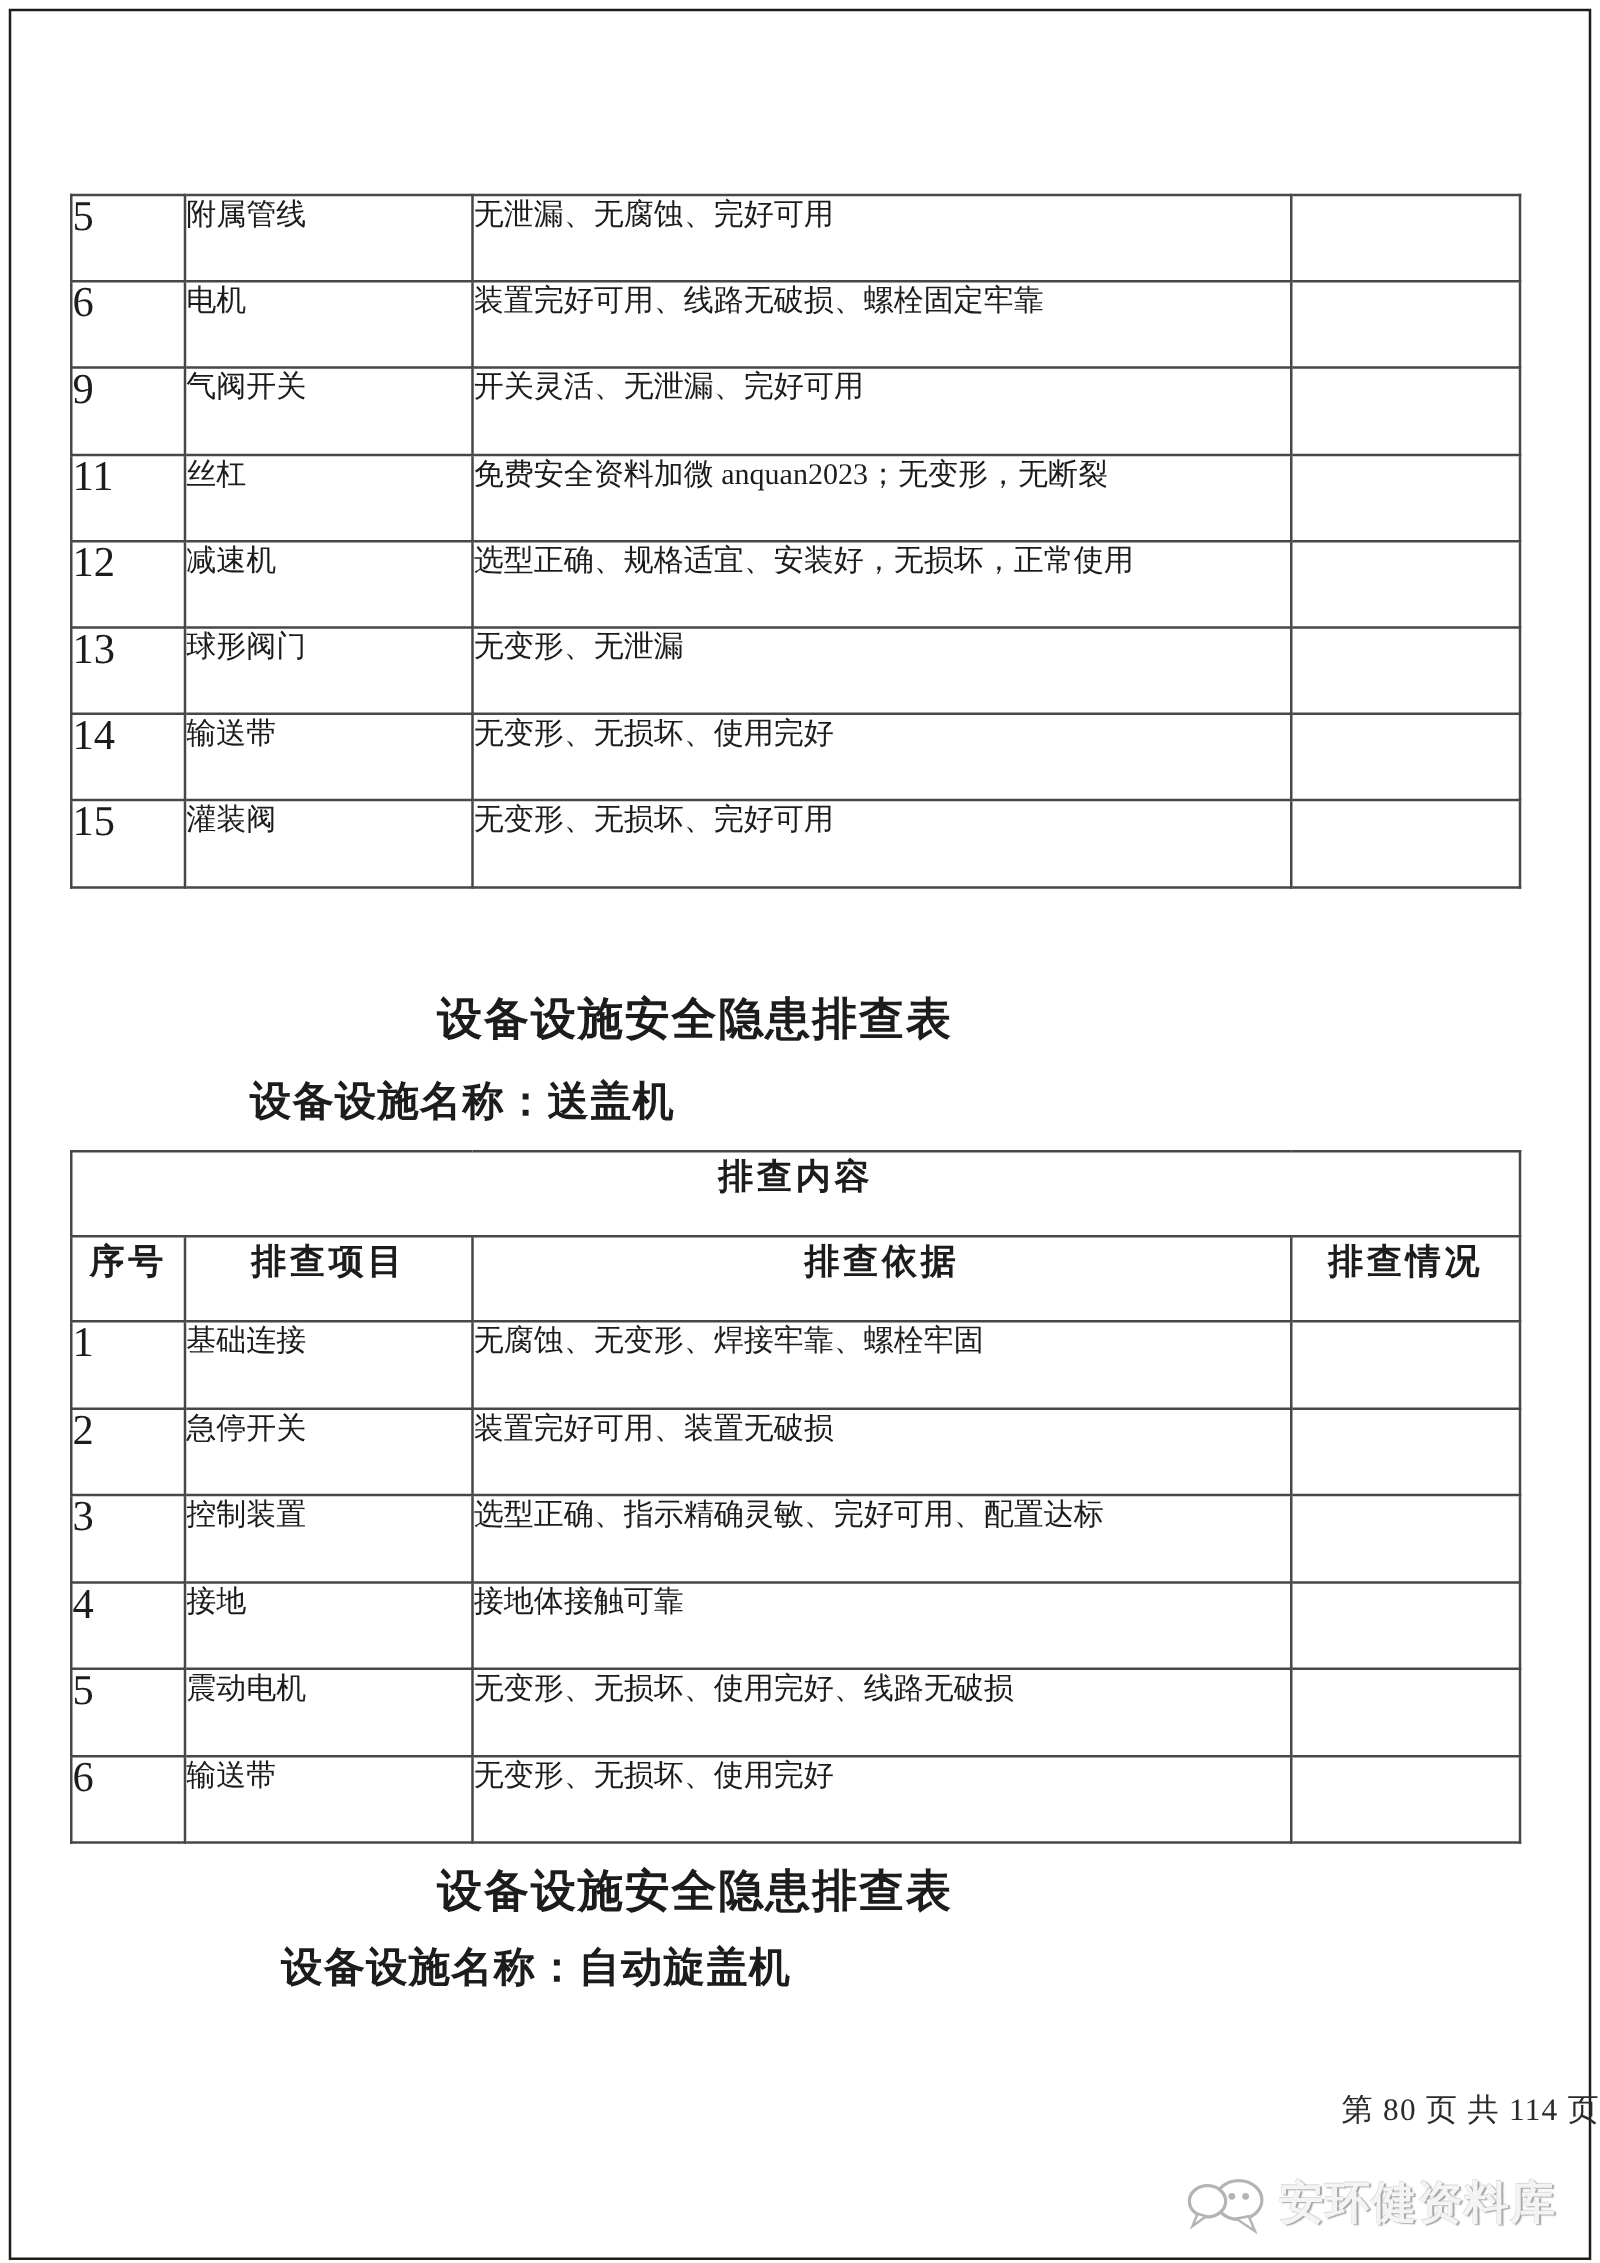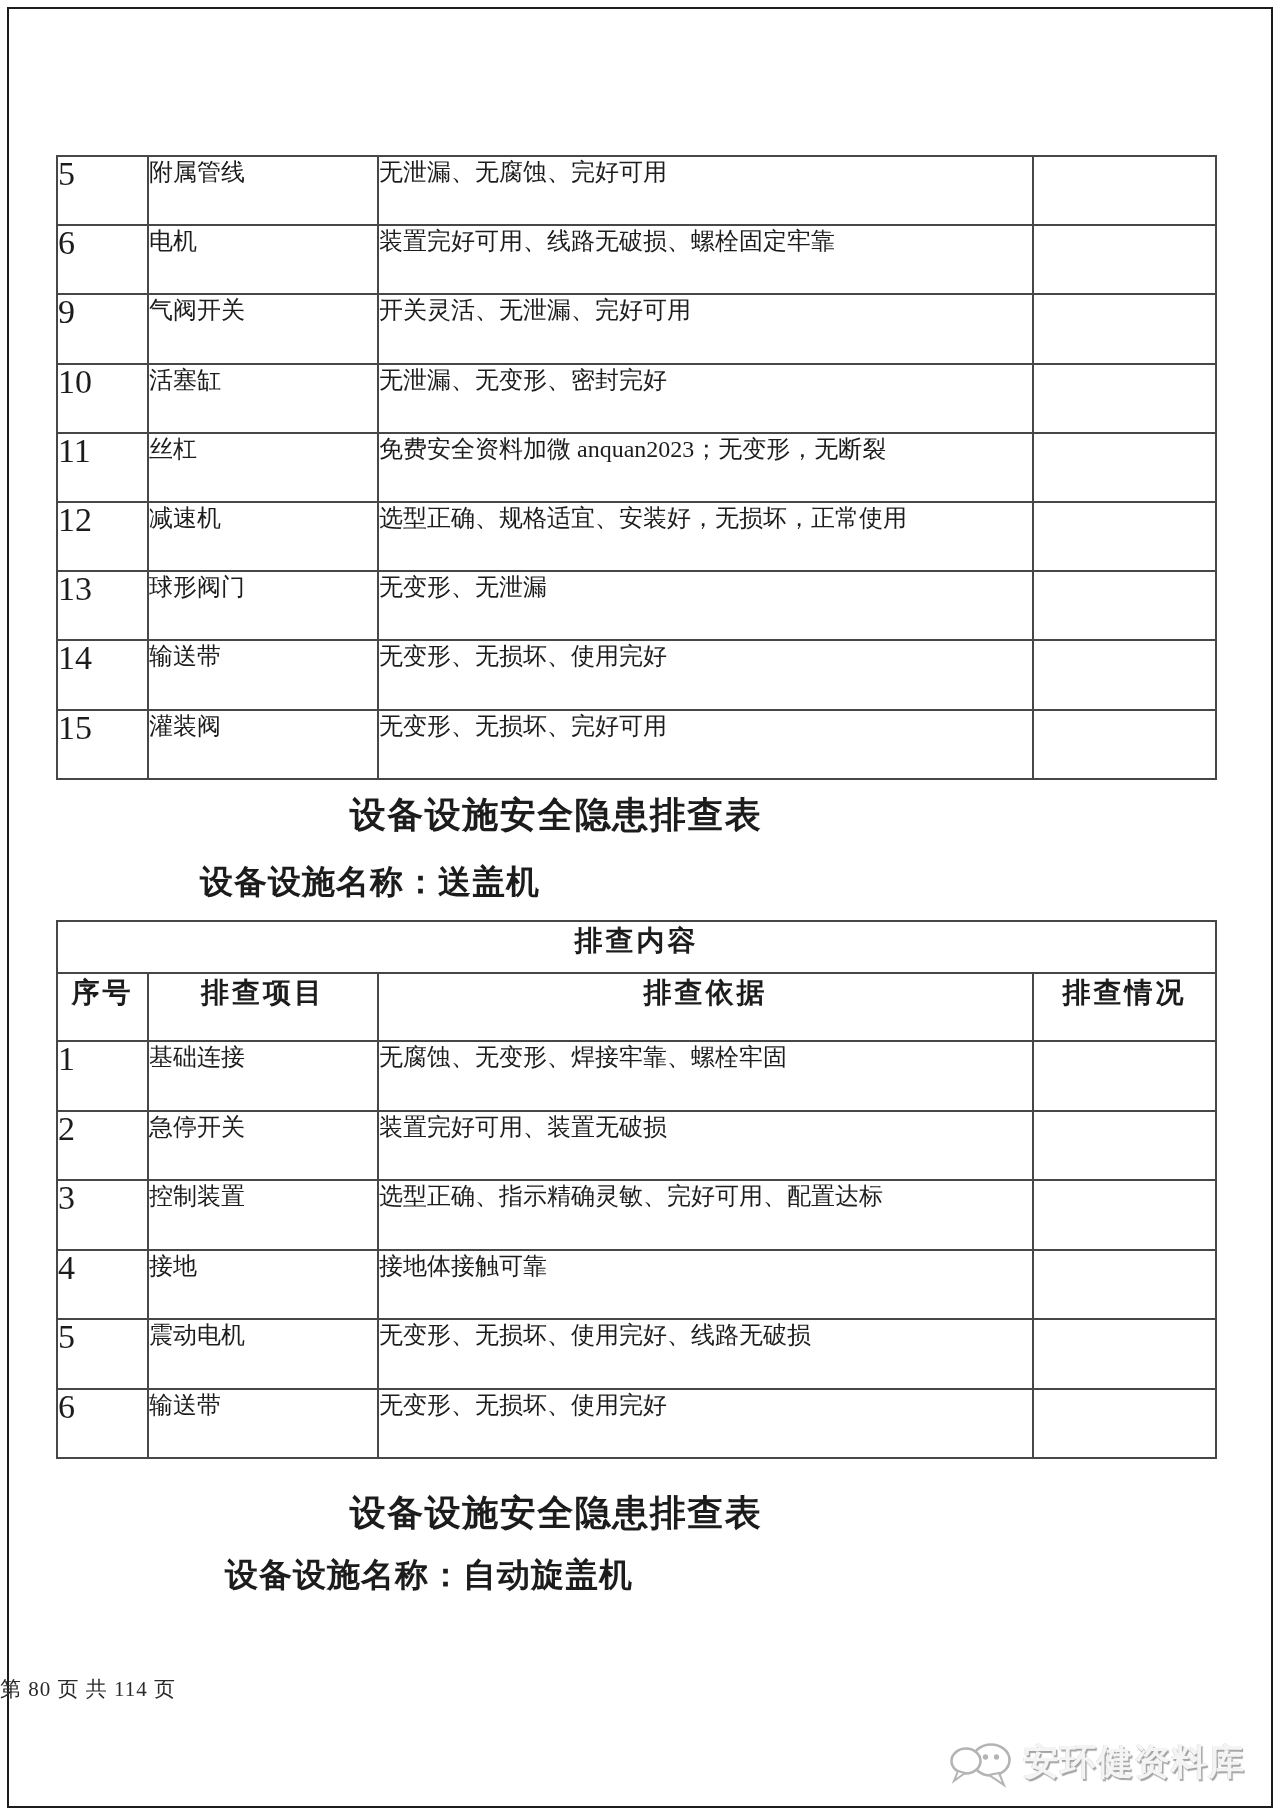--- a/index.html
+++ b/index.html
@@ -27,21 +27,21 @@
   table.sheet td{
     border:2px solid #474747;
     vertical-align:top;
     padding:0;
     overflow:hidden;
   }
   #table1{top:155px;}
   #table2{top:920px;}
   #table1 tr{height:69.2px;}
   #table2 tr.data-row{height:69.5px;}
-  #table2 tr.merged-row{height:52px;border-radius:23px;}
+  #table2 tr.merged-row{height:68px;border-radius:23px;}
   #table2 tr.head-row{height:68px;margin-top:32px;}
   td.num{
     vertical-align:middle;
     font-size:34px;
     padding-left:9px;
     line-height:1;
   }
   td.item{padding:7px 6px 0 14px;line-height:1.25;}
   td.crit{padding:7px 8px 0 11px;line-height:1.25;}
   td.status{}
@@ -64,22 +64,22 @@
   #title-2{top:1490px;}
   .equip-line{
     position:absolute;
     font-size:33px;font-weight:bold;letter-spacing:1px;
     line-height:44px;white-space:nowrap;
   }
   #equip-1{left:200px;top:860px;}
   #equip-2{left:197px;top:1553px;margin-left:28px;}
   .page-footer{
     position:absolute;left:0;top:1674px;width:1280px;
-    text-align:left;
-    font-size:21px;letter-spacing:1px;line-height:30px;
+    text-align:right;
+    font-size:25px;letter-spacing:1px;line-height:30px;
     color:#2a2a2a;
   }
   .watermark{
     position:absolute;top:1734px;right:35px;
     display:flex;align-items:center;gap:10px;
     user-select:none;
   }
   .watermark-text{
     font-size:36px;font-weight:bold;letter-spacing:1px;
     color:#f4f4f4;
@@ -111,26 +111,20 @@
         <tr>
           <td class="num">6</td>
           <td class="item">电机</td>
           <td class="crit">装置完好可用、线路无破损、螺栓固定牢靠</td>
           <td class="status"></td>
         </tr>
         <tr>
           <td class="num">9</td>
           <td class="item">气阀开关</td>
           <td class="crit">开关灵活、无泄漏、完好可用</td>
-          <td class="status"></td>
-        </tr>
-        <tr>
-          <td class="num">10</td>
-          <td class="item">活塞缸</td>
-          <td class="crit">无泄漏、无变形、密封完好</td>
           <td class="status"></td>
         </tr>
         <tr>
           <td class="num">11</td>
           <td class="item">丝杠</td>
           <td class="crit">免费安全资料加微 anquan2023；无变形，无断裂</td>
           <td class="status"></td>
         </tr>
         <tr>
           <td class="num">12</td>

